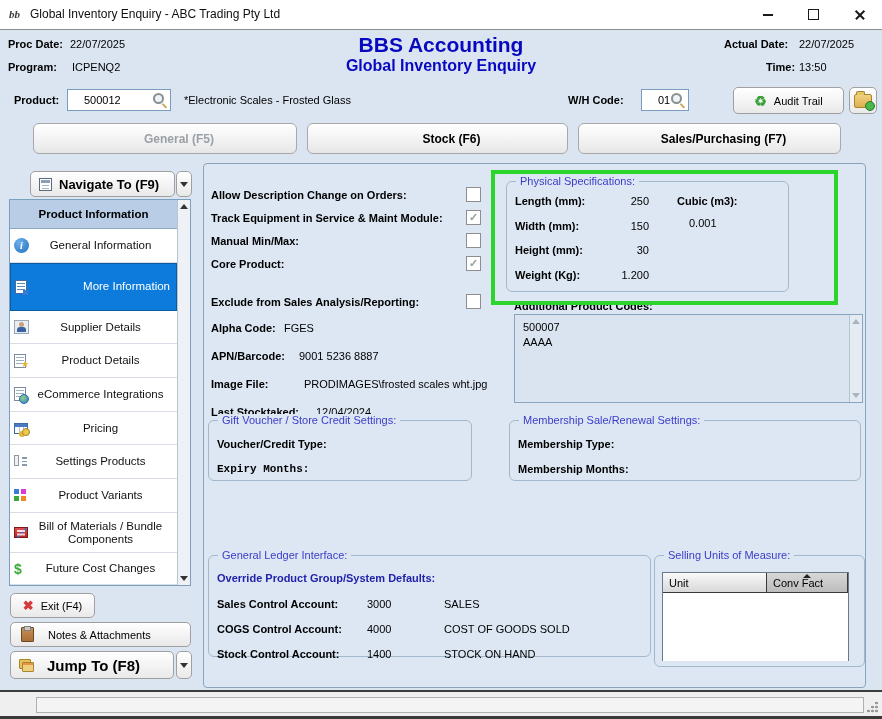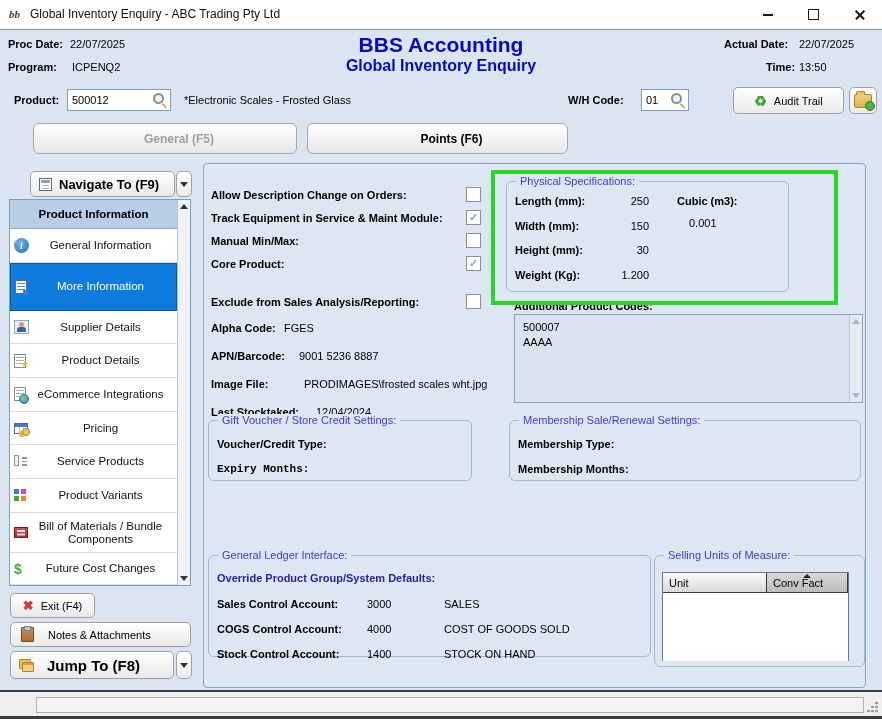--- a/index.html
+++ b/index.html
@@ -12,21 +12,21 @@
   .app-ico{position:absolute;left:9px;top:6px;width:17px;height:17px;font:italic 700 11px "Liberation Serif",serif;color:#3a3a3a;line-height:17px;}
   .wbtn{position:absolute;top:0;width:45px;height:29px;display:flex;align-items:center;justify-content:center;}
   .glyph-min{width:10px;height:2px;background:#1a1a1a;}
   .glyph-max{width:9px;height:9px;border:1.5px solid #1a1a1a;}
   .glyph-close{position:relative;width:12px;height:12px;}
   .glyph-close::before,.glyph-close::after{content:"";position:absolute;left:0;top:5px;width:12px;height:1.6px;background:#1a1a1a;}
   .glyph-close::before{transform:rotate(45deg);} .glyph-close::after{transform:rotate(-45deg);}
   
   .hdr{position:absolute;left:0;top:31px;width:100%;height:88px;}
   .h-big{position:absolute;left:0;right:0;text-align:center;font-weight:700;color:#0808c0;}
-  .input{position:absolute;background:#fff;border:1px solid #7a9cbf;box-sizing:border-box;font-size:11px;color:#000;padding:2px 16px 2px 4px;font-family:"Liberation Sans",sans-serif;}
+  .input{position:absolute;background:#fff;border:1px solid #7a9cbf;box-sizing:border-box;font-size:11px;color:#000;padding:2px 16px 2px 16px;font-family:"Liberation Sans",sans-serif;}
   .mag{position:absolute;width:14px;height:14px;}
   .mag::before{content:"";position:absolute;left:0;top:0;width:7px;height:7px;border:2px solid #8a8f94;border-radius:50%;background:#eef3f8;}
   .mag::after{content:"";position:absolute;left:9.5px;top:9.5px;width:6px;height:2.4px;background:#c9a85c;border-radius:1px;transform:rotate(45deg);transform-origin:0 0;}
   .btn{position:absolute;background:linear-gradient(#ffffff,#f3f3f3 55%,#e9e9e9);border:1px solid #a0a0a0;border-radius:5px;display:flex;align-items:center;justify-content:center;gap:7px;font-size:11px;color:#000;box-sizing:border-box;cursor:default;}
   .tab{position:absolute;background:linear-gradient(#ffffff,#f1f1f1 60%,#e7e7e7);border:1px solid #a8a8a8;border-radius:6px;display:flex;align-items:center;justify-content:center;font-size:12px;font-weight:700;box-sizing:border-box;padding-left:28px;}
   .tab-disabled{color:#9aa0a6;}
   .tri-down{width:0;height:0;border-left:4px solid transparent;border-right:4px solid transparent;border-top:5px solid #333;}
   .tri-up{width:0;height:0;border-left:4px solid transparent;border-right:4px solid transparent;border-bottom:5px solid #333;}
   
   .navlist{position:absolute;left:9px;top:199px;width:182px;height:387px;background:#fff;border:1px solid #7ba0bf;box-sizing:border-box;}
@@ -147,38 +147,39 @@
     <div class="btn" style="left:733px;top:56px;width:111px;height:27px;">
       <span class="ico-recycle">♻</span>
       <span>Audit Trail</span>
     </div>
     <div class="btn" style="left:849px;top:56px;width:28px;height:27px;">
       <span class="ico-folderplus"></span>
     </div>
   </div>
 
   <div class="tab tab-disabled" style="left:33px;top:123px;width:264px;height:31px;">General (F5)</div>
-  <div class="tab" style="left:307px;top:123px;width:261px;height:31px;">Points (F6)</div>
+  <div class="tab" style="left:307px;top:123px;width:261px;height:31px;">Stock (F6)</div>
+  <div class="tab" style="left:578px;top:123px;width:263px;height:31px;">Sales/Purchasing (F7)</div>
 
   <div class="btn" style="left:30px;top:171px;width:145px;height:26px;font-size:13px;font-weight:700;justify-content:flex-start;padding-left:8px;">
     <span class="ico-nav"></span>
     <span>Navigate To (F9)</span>
   </div>
   <div class="btn" style="left:176px;top:171px;width:16px;height:26px;">
       <span class="tri-down"></span>
     </div>
 
   <div class="navlist">
     <div class="navitems">
       <div class="navhdr">Product Information</div>
       <div class="navitem" style="height:35px;">
         <span class="nico ico-info">i</span>
         <span>General Information</span>
       </div>
-      <div class="navitem sel" style="height:50px;">
+      <div class="navitem sel" style="height:50px;justify-content:flex-end;">
         <span class="nico doc ico-moreinfo"></span>
         <span>More Information</span>
       </div>
       <div class="navitem" style="height:35px;">
         <span class="nico ico-supplier"></span>
         <span>Supplier Details</span>
       </div>
       <div class="navitem" style="height:35px;">
         <span class="nico doc">
             <span class="ico-star">★</span>
@@ -190,21 +191,21 @@
             <span class="ico-globe"></span>
           </span>
         <span>eCommerce Integrations</span>
       </div>
       <div class="navitem" style="height:35px;">
         <span class="nico ico-pricing"></span>
         <span>Pricing</span>
       </div>
       <div class="navitem" style="height:35px;">
         <span class="nico ico-related"></span>
-        <span>Service Products</span>
+        <span>Settings Products</span>
       </div>
       <div class="navitem" style="height:35px;">
         <span class="nico ico-variants"></span>
         <span>Product Variants</span>
       </div>
       <div class="navitem" style="height:42px;">
         <span class="nico ico-bom"></span>
         <span>Bill of Materials / Bundle Components</span>
       </div>
       <div class="navitem" style="height:33px;">

